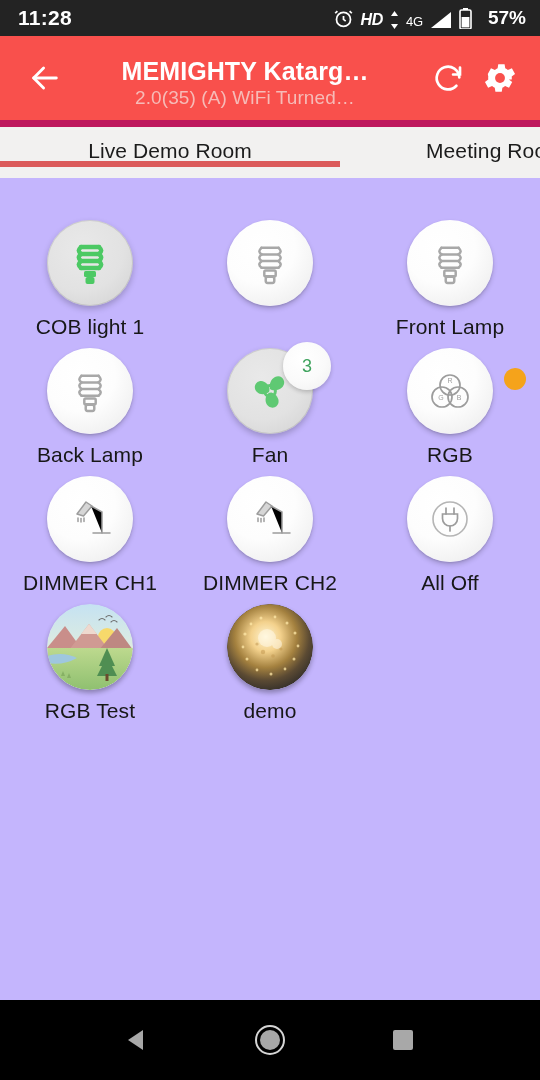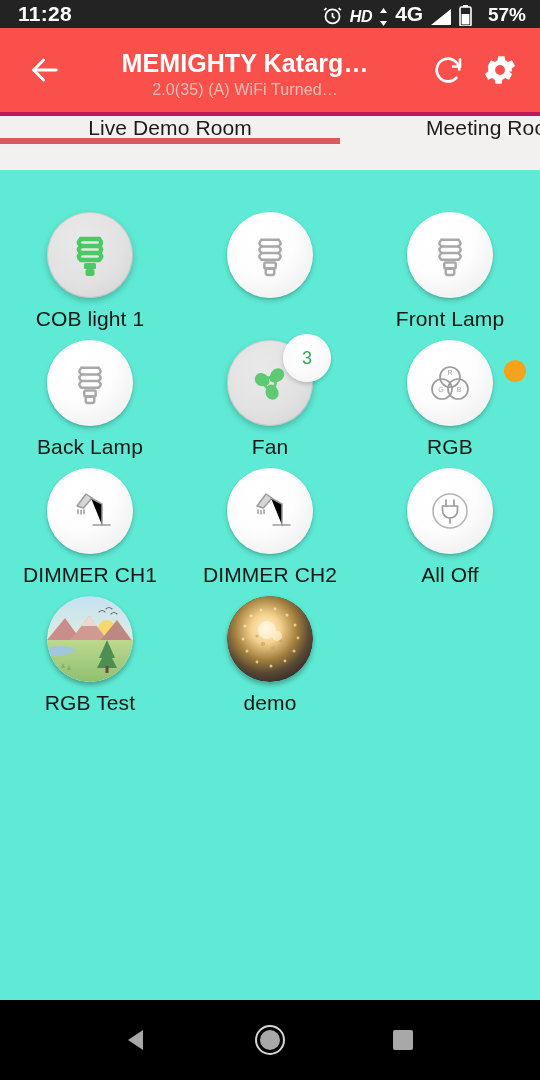--- a/index.html
+++ b/index.html
@@ -7,67 +7,67 @@
   body {
     font-family:"Liberation Sans", sans-serif;
     background:#FAFAFA;
     overflow:hidden;
     -webkit-font-smoothing:antialiased;
   }
   .phone { position:relative; width:540px; height:1080px; display:flex; flex-direction:column; }
 
   
   .statusbar {
-    height:28px; background:#232323; color:#fff;
+    height:36px; background:#232323; color:#fff;
     display:flex; align-items:center; justify-content:space-between;
     padding:0 14px 0 18px; flex:none;
   }
   .sb-clock { font-size:21px; font-weight:bold; letter-spacing:.3px; }
   .sb-right { display:flex; align-items:flex-end; gap:7px; }
   .sb-hd { font-size:16px; font-weight:bold; font-style:italic; letter-spacing:-.3px; }
-  .sb-4g { font-size:21px; font-weight:700; letter-spacing:-.2px; }
+  .sb-4g { font-size:13px; font-weight:400; letter-spacing:-.2px; }
   .sb-batt-txt { font-size:19px; font-weight:bold; margin-left:9px; }
   .sb-icon { display:block; }
 
   
   .appbar {
     background:#F9504C; height:84px; flex:none;
     display:flex; align-items:center; padding:0 14px 0 22px;
     position:relative;
   }
   .back-btn { width:46px; height:46px; display:flex; align-items:center; justify-content:center; flex:none; }
   .titlewrap { flex:1; display:flex; flex-direction:column; align-items:center; justify-content:center; overflow:hidden; padding-bottom:2px;}
   .app-title {
     color:#fff; font-size:25px; font-weight:bold; line-height:30px;
     white-space:nowrap; letter-spacing:.1px;margin-top:12px;
   }
   .app-sub {
-    color:#F6BBB7; font-size:16px; line-height:24px; white-space:nowrap; letter-spacing:.1px;
+    color:#F6BBB7; font-size:19px; line-height:24px; white-space:nowrap; letter-spacing:.1px;
   }
   .bar-btn { width:52px; height:52px; display:flex; align-items:center; justify-content:center; flex:none; }
 
   
   .tabs {
     height:58px; background:#F2F1F0; flex:none;
-    display:flex; align-items:flex-start; position:relative; overflow:hidden;
-    border-top:4px solid #be185d;
+    display:flex; align-items:center; position:relative; overflow:hidden;
+    border-top:7px solid #be185d;
   }
   .tab {
     flex:0 0 340px; display:flex; align-items:center; justify-content:center;
     font-size:21px; color:#1B1B1B; position:relative; letter-spacing:.1px;
     padding-bottom:4px;
   }
   .tab.active::after {
     content:""; position:absolute; left:0; right:0; bottom:0;
     height:6px; background:#DB5A5A;
   }
   .tab.next { flex:0 0 340px; justify-content:flex-start; padding-left:86px; }
 
   
-  .content { flex:1; background:#5eead4; position:relative; overflow:hidden; }
+  .content { flex:1; background:#c4b5fd; position:relative; overflow:hidden; }
   .status-dot {
     position:absolute; top:190px; right:14px;
     width:22px; height:22px; border-radius:50%;
     background:#F5A31B;
   }
   .grid {
     padding:42px 0 0 0;
     display:grid; grid-template-columns:repeat(3,1fr);
     row-gap:8px;
   }

